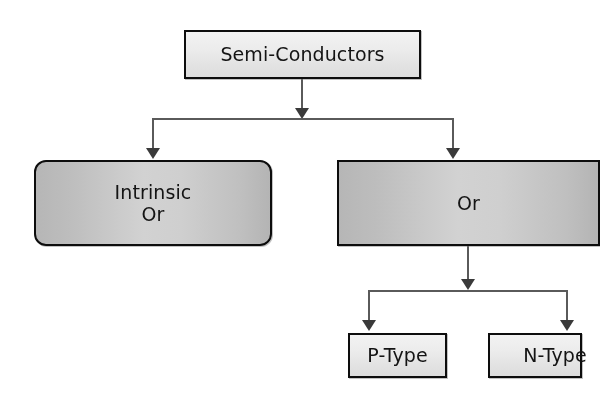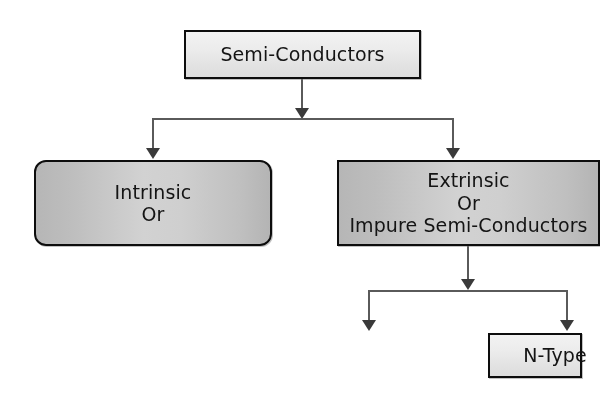--- a/index.html
+++ b/index.html
@@ -103,23 +103,24 @@
   <div id="node-root" class="node fill-light">
     <span class="line">Semi-Conductors</span>
   </div>
 
   <div id="node-intrinsic" class="node fill-dark">
     <span class="line">Intrinsic</span>
     <span class="line">Or</span>
   </div>
 
   <div id="node-extrinsic" class="node fill-dark">
-    <span class="line">Extrinsic</span>
     <span class="line">Or</span>
-    <span class="line">Impure Semi-Conductors</span>
   </div>
 
+  <div id="node-ptype" class="node fill-light">
+    <span class="line">P-Type</span>
+  </div>
 
   <div id="node-ntype" class="node fill-light">
     <span class="line">N-Type</span>
   </div>
 
 </div>
 
 </body></html>

